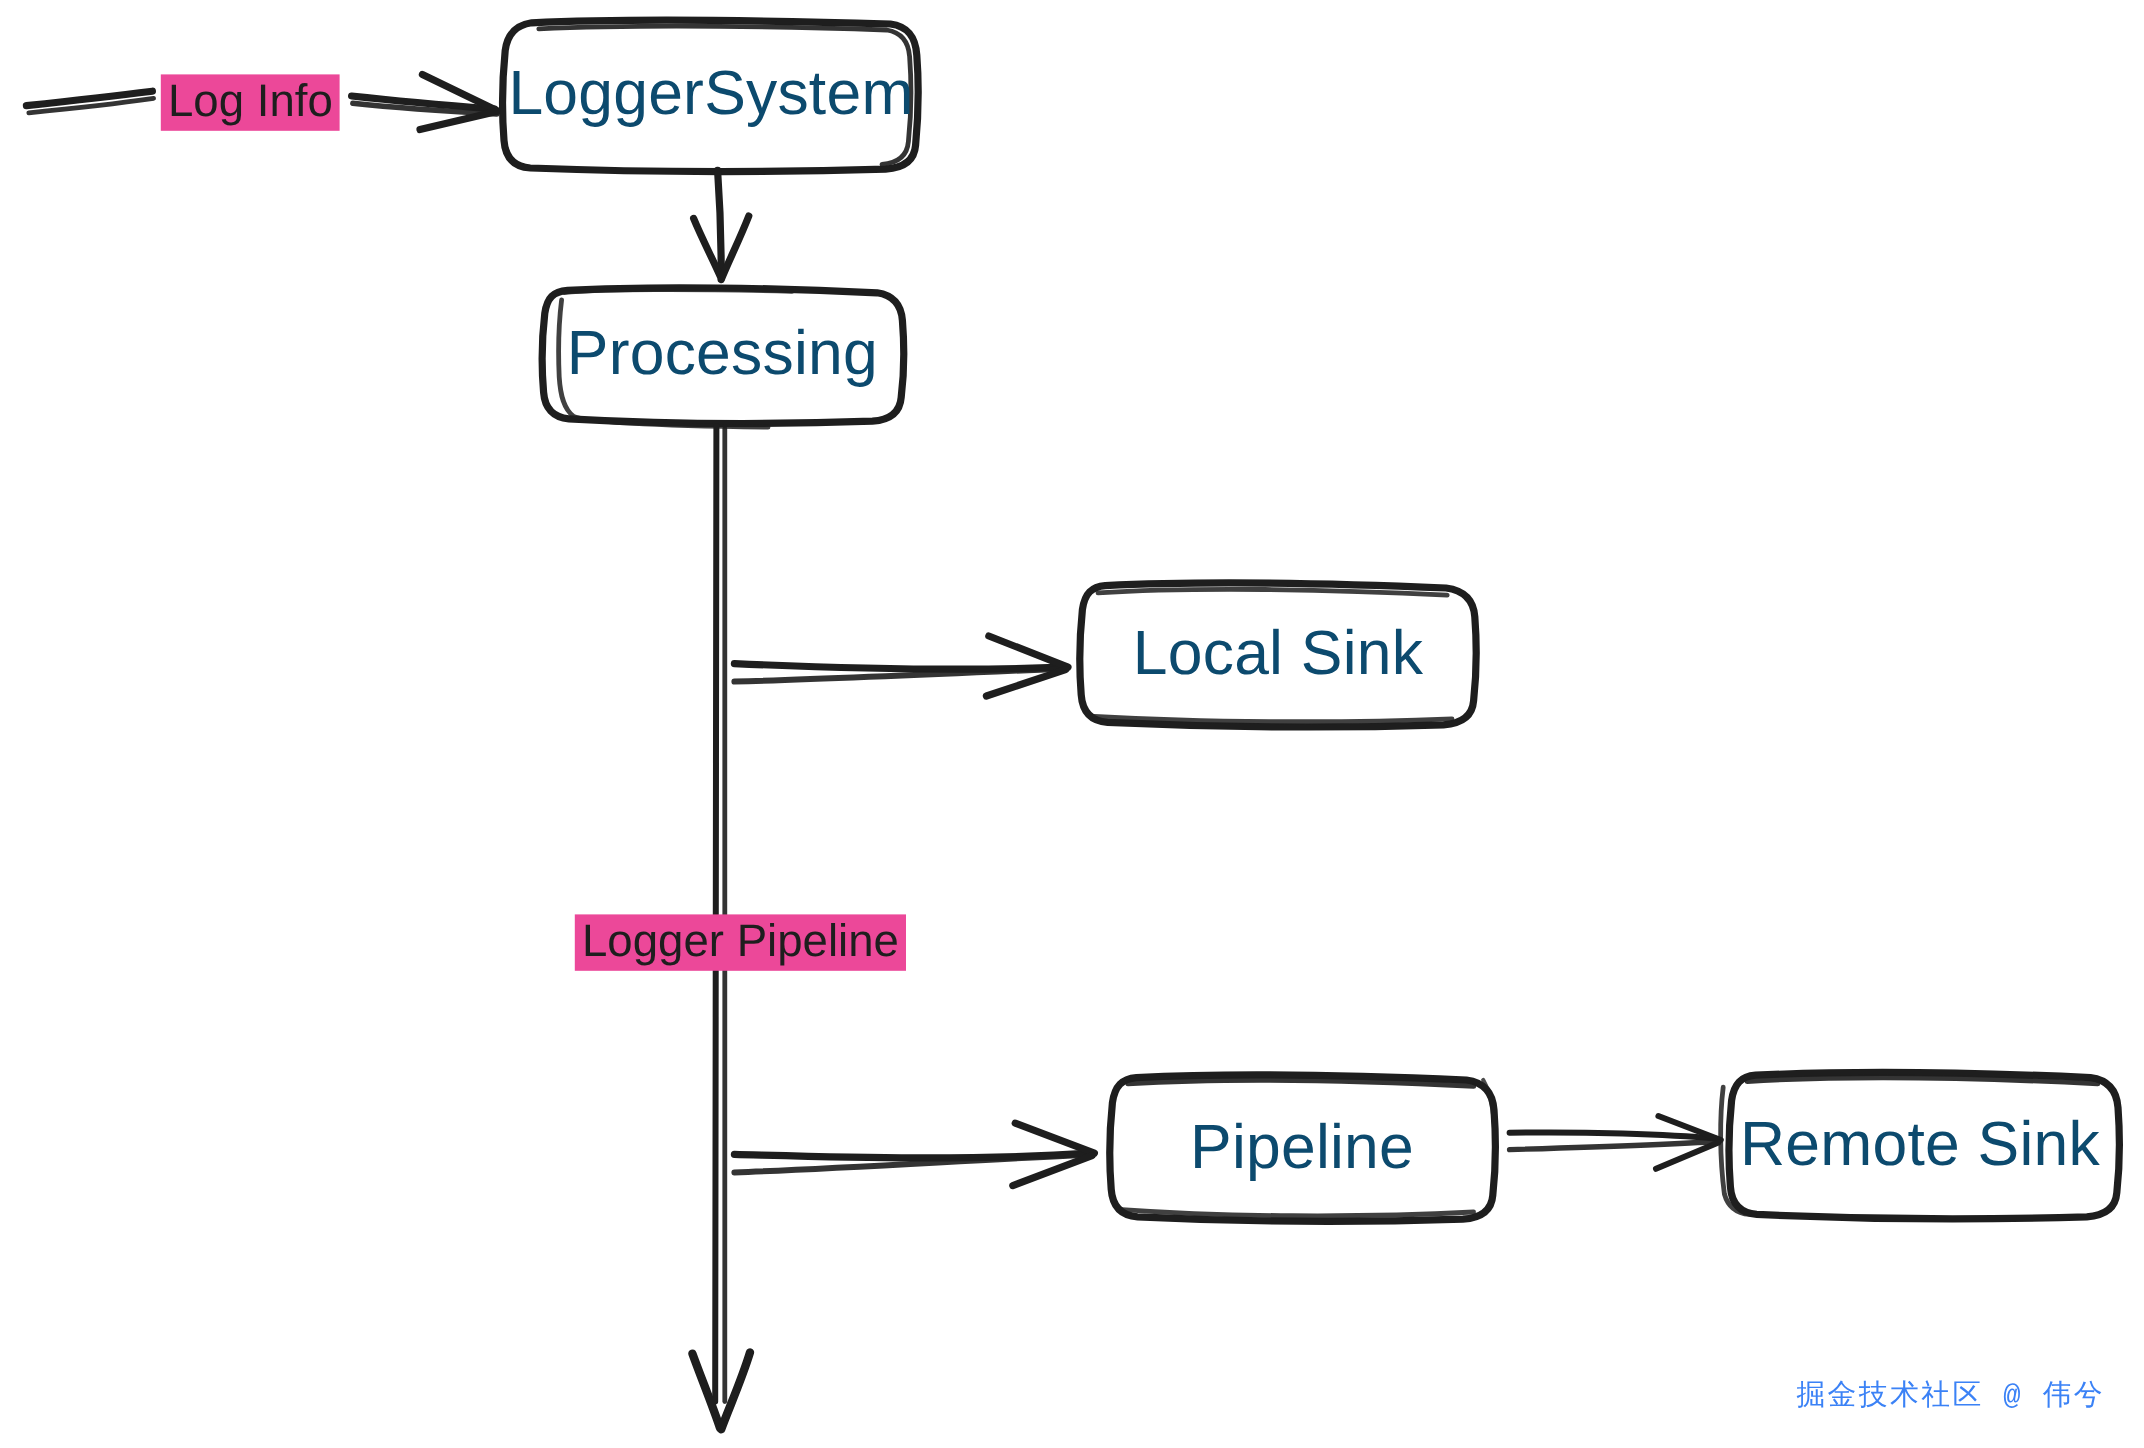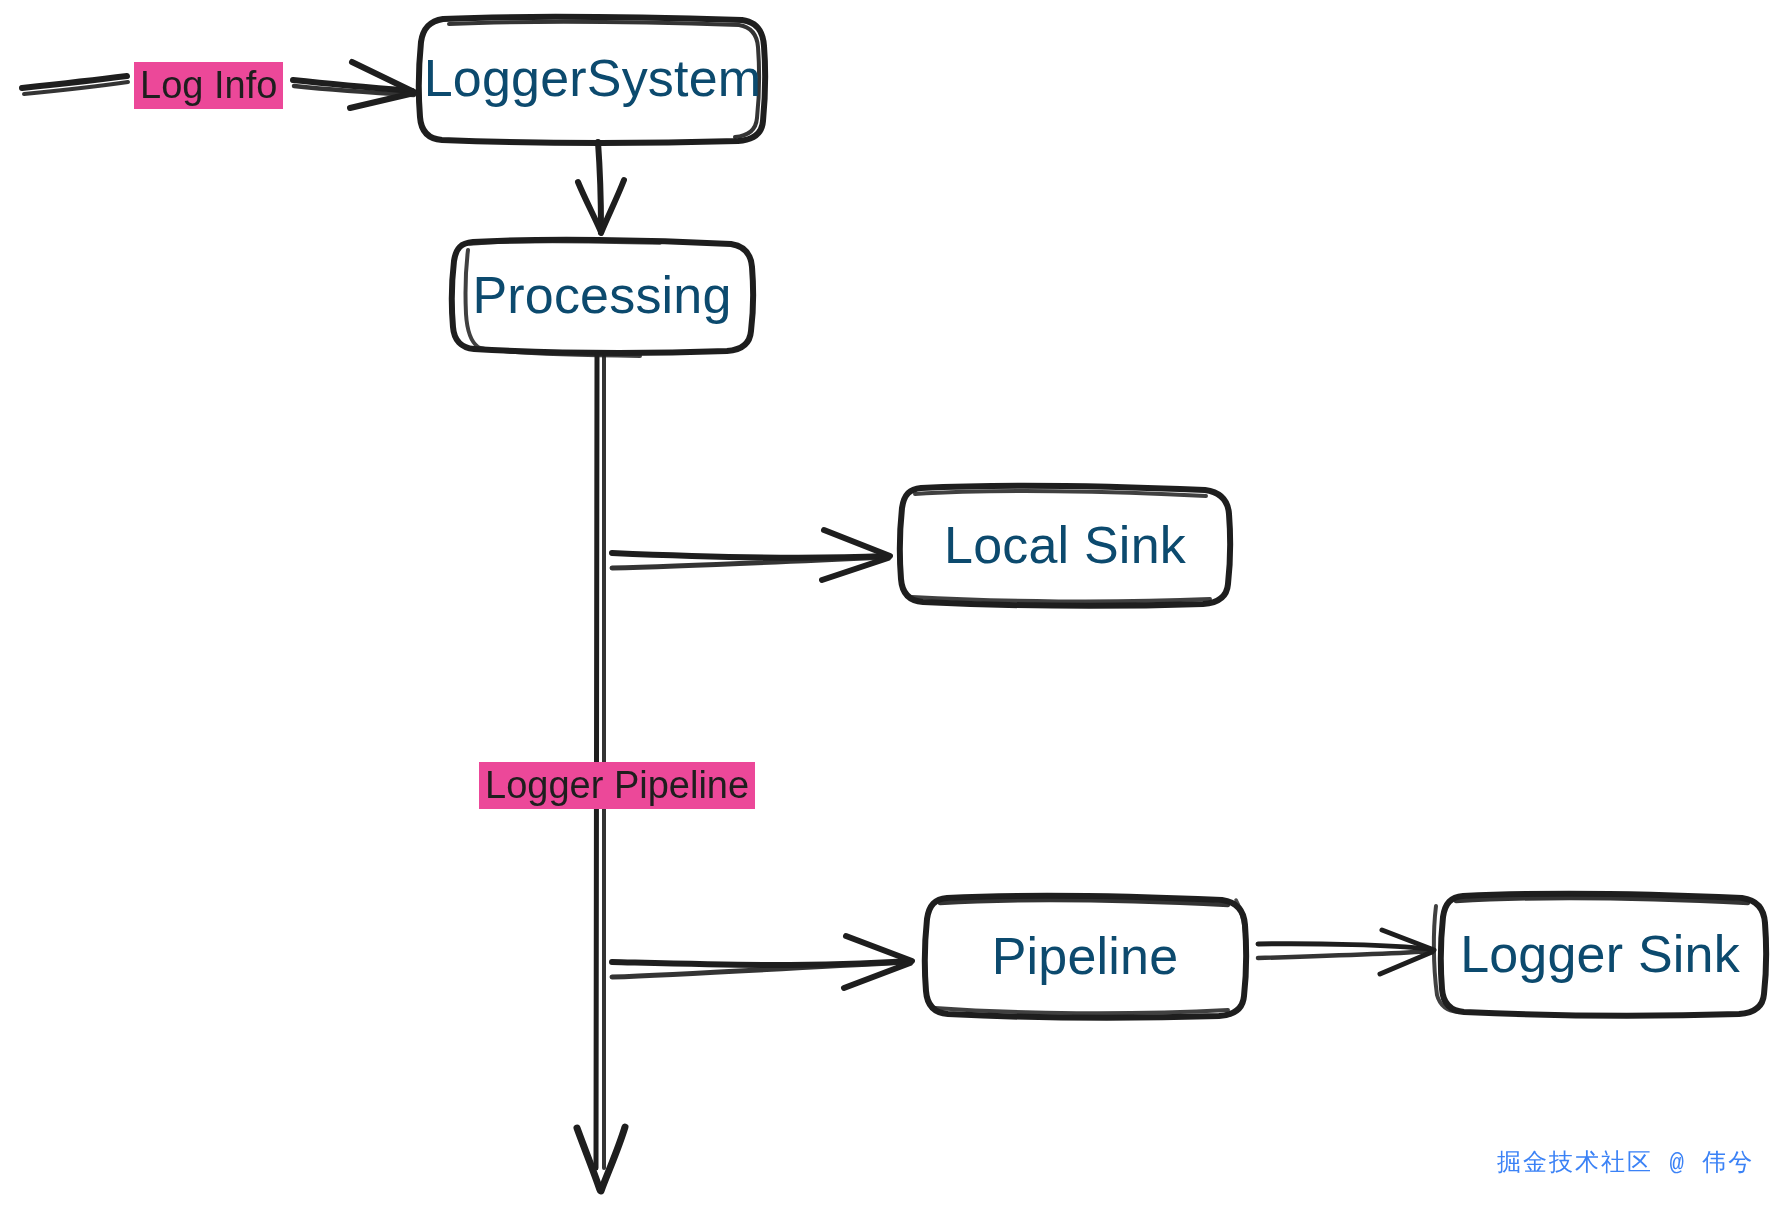--- a/index.html
+++ b/index.html
@@ -159,21 +159,21 @@
   </svg>
 
   <div class="node-label" style="left:420px; top:18px; width:345px; height:120px;">LoggerSystem</div>
 
   <div class="node-label" style="left:900px; top:485px; width:330px; height:120px;">Local Sink</div>
 
   <div class="node-label" style="left:452px; top:240px; width:300px; height:110px;">Processing</div>
 
   <div class="node-label" style="left:925px; top:895px; width:320px; height:122px;">Pipeline</div>
 
-  <div class="node-label" style="left:1440px; top:893px; width:320px; height:122px;">Logger Sink</div>
+  <div class="node-label" style="left:1440px; top:893px; width:320px; height:122px;">Remote Sink</div>
 
   <div class="edge-label" style="left:134px; top:62px;">Log Info</div>
 
   <div class="edge-label" style="left:458px; top:762px;margin-left:21px;">Logger Pipeline</div>
 
   <div class="watermark" style="left:1497px; top:1146px;">掘金技术社区 @ 伟兮</div>
 
 </div>
 
 </body></html>

